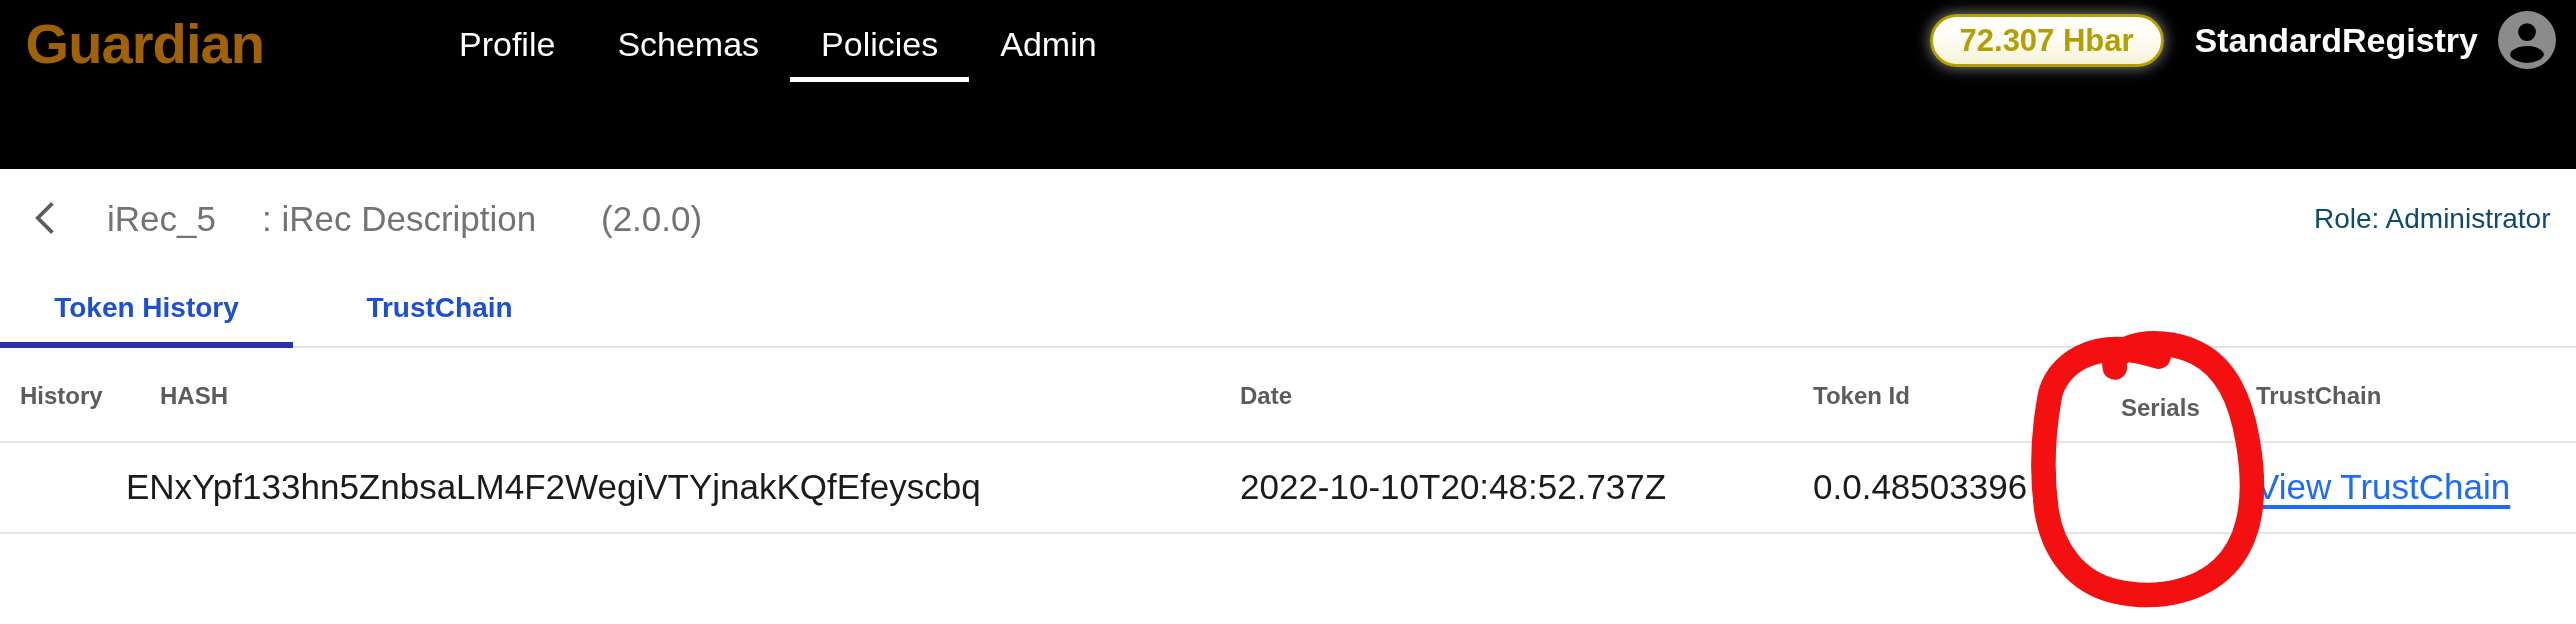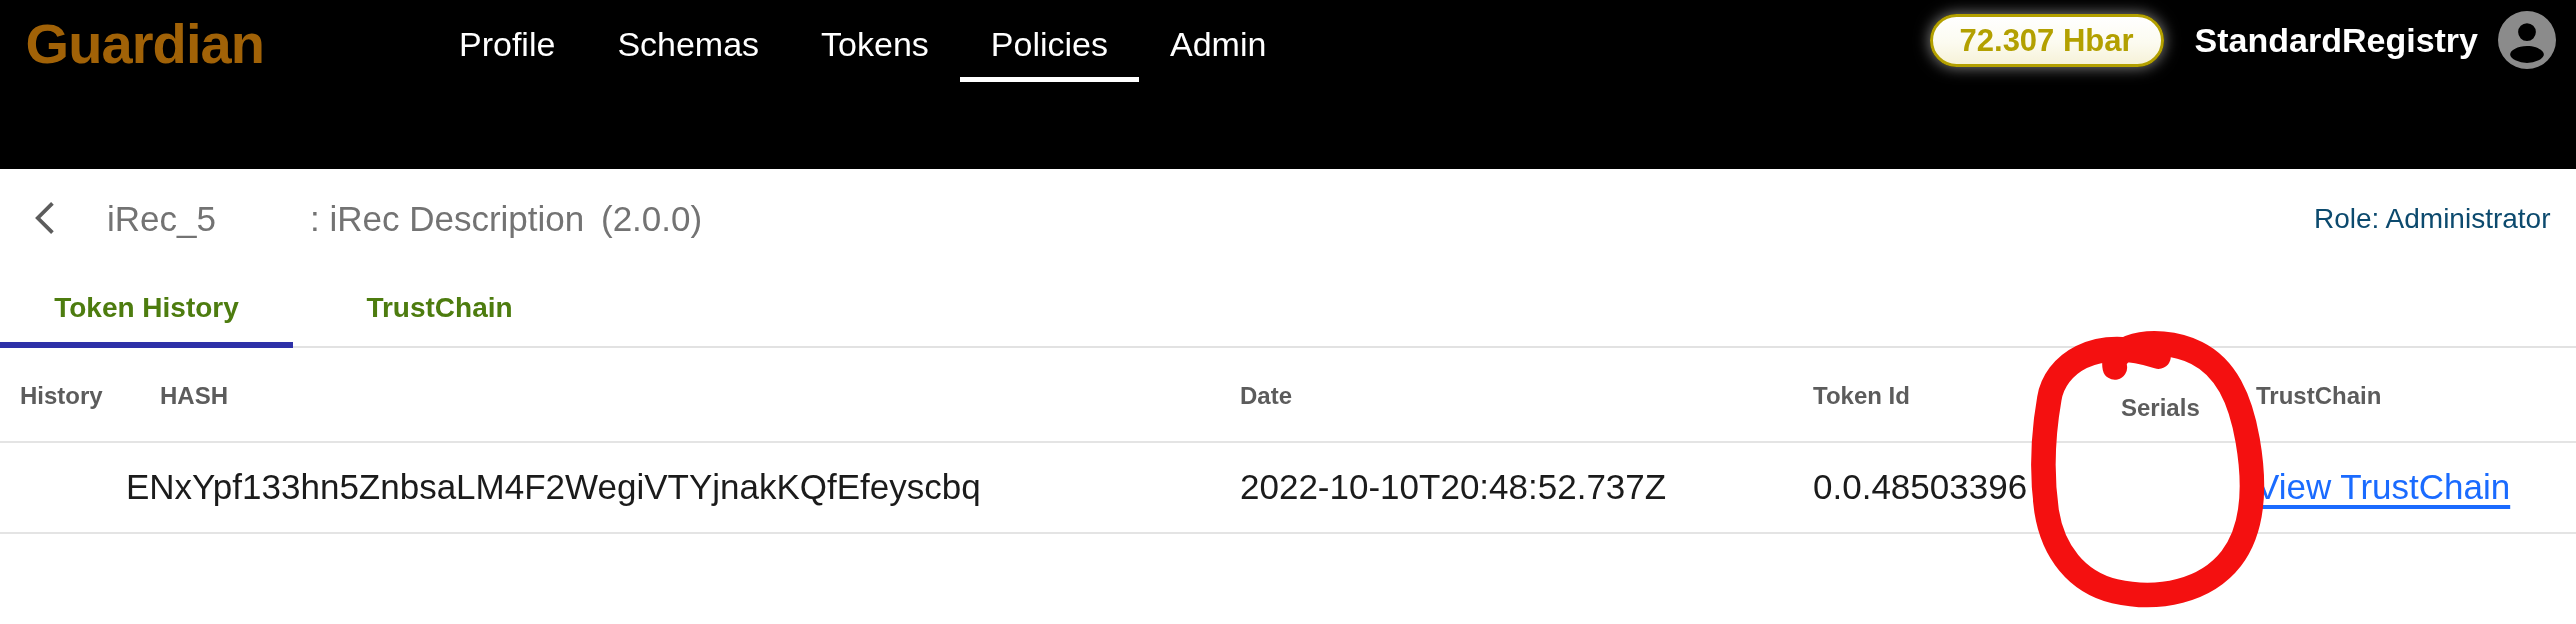--- a/index.html
+++ b/index.html
@@ -142,21 +142,21 @@
 
   .crumb {
     position: absolute;
     color: #737373;
     font-size: 35px;
     line-height: 44px;
     white-space: nowrap;
   }
 
   .crumb-name  { left: 107px;  top: 28px; }
-  .crumb-desc  { left: 262px;  top: 28px; margin-left: 48px; }
+  .crumb-desc  { left: 262px;  top: 28px; }
   .crumb-ver   { left: 601px;  top: 28px; }
 
   .role-text {
     position: absolute;
     right: 25.5px;
     top: 28px;
     color: #0c4a6e;
     font-size: 28px;
     line-height: 44px;
     white-space: nowrap;
@@ -173,21 +173,21 @@
     border-bottom: 2.7px solid #e2e2e2;
   }
 
   .tab {
     position: absolute;
     top: 0;
     height: 80px;
     display: flex;
     align-items: center;
     justify-content: center;
-    color: #4d7c0f;
+    color: #1d4ed8;
     font-size: 28px;
     font-weight: bold;
     line-height: 36px;
     white-space: nowrap;
   }
 
   .tab-0 { left: 0px;   width: 293px; }
   .tab-1 { left: 293px; width: 293px; }
 
   .tab .tab-underline { display: none; }
@@ -283,24 +283,20 @@
 
     <div class="brand">Guardian</div>
 
     <div class="nav-links">
       <div class="nav-link">
         <span>Profile</span>
         
       </div>
       <div class="nav-link">
         <span>Schemas</span>
-        
-      </div>
-      <div class="nav-link">
-        <span>Tokens</span>
         
       </div>
       <div class="nav-link active">
         <span>Policies</span>
         <span class="nav-underline"></span>
       </div>
       <div class="nav-link">
         <span>Admin</span>
         
       </div>

